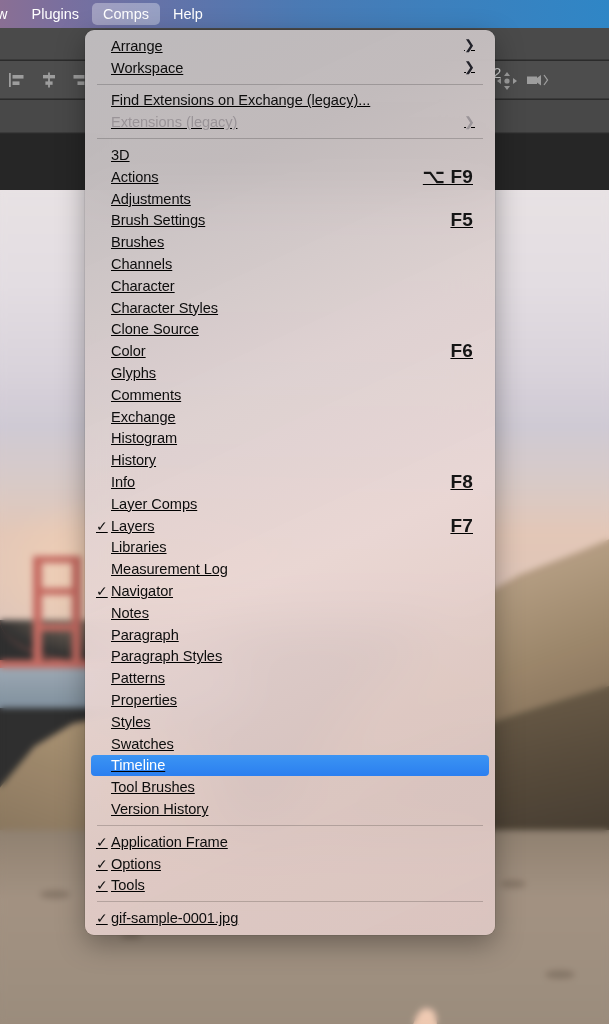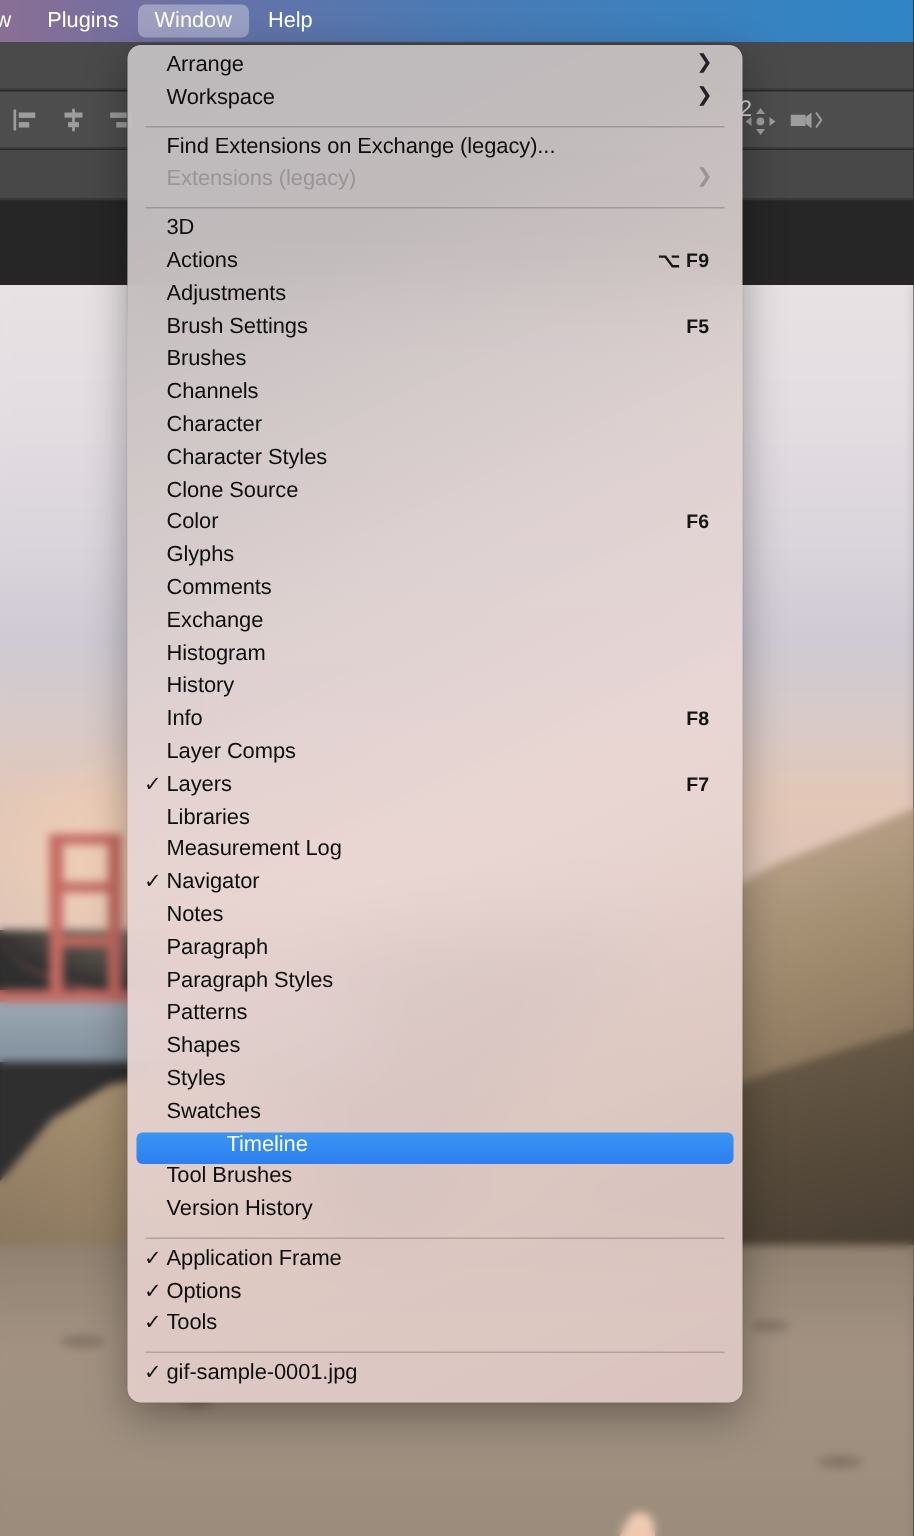--- a/index.html
+++ b/index.html
@@ -119,41 +119,41 @@
       rgba(233,215,213,.94) 58%,
       rgba(226,205,201,.94) 76%,
       rgba(221,199,195,.95) 100%);
     backdrop-filter:blur(26px) saturate(150%);
     border-radius:9px;
     box-shadow:0 9px 28px rgba(0,0,0,.34),0 0 0 .5px rgba(0,0,0,.14);
     padding:5px 0 6px 0;
     overflow:hidden;
   }
   .mi{
-    position:relative; height:21.8px; display:flex; align-items:flex-start;
-    padding:0 14px 0 0; margin:0 6px; border-radius:4px;
+    position:relative; height:21.8px; display:flex; align-items:center;
+    padding:0 14px 0 0; margin:0 6px; border-radius:4px;text-decoration:underline;
   }
   .mi-check{
     width:15px; margin-left:5px; font-size:14px; color:#101010;
     line-height:1; text-align:left; flex:0 0 15px;
   }
   .mi-label{
     font-size:14.6px; color:#0d0d0d; letter-spacing:-.05px; white-space:nowrap;
   }
   .mi-shortcut{
-    margin-left:auto; font-size:13px; color:#151515; letter-spacing:.2px;
+    margin-left:auto; font-size:19px; color:#151515; letter-spacing:.2px;
     font-weight:600; padding-right:2px;
   }
   .mi-arrow{
     margin-left:auto; font-size:13px; color:#22222a; line-height:1;
     transform:translateY(-1px);
   }
   .mi.disabled .mi-label,
   .mi.disabled .mi-arrow{ color:#9a9498; }
-  .mi.selected{ background:linear-gradient(180deg,#3b94f3,#2b7ff0);padding-left:40px; }
+  .mi.selected{ background:linear-gradient(180deg,#3b94f3,#2b7ff0); }
   .mi.selected .mi-label{ color:#fff; }
   .mi-sep{
     height:1px; background:rgba(0,0,0,.19); margin:5px 12px 5px 12px;
   }
 </style>
 </head>
 <body>
 
 <div id="photo-backdrop">
   <div class="sky"></div>
@@ -227,21 +227,21 @@
           <polygon points="10,6 14,3 14,13.5 10,10.5"></polygon>
           <path d="M17 3 L20.5 8 L17 13" stroke="#cfcfcf" stroke-width="1.3" fill="none"></path>
         </g>
       </svg>
   </span>
 </div>
 
 <div id="menubar">
     <div class="mb-item truncated">w</div>
     <div class="mb-item">Plugins</div>
-    <div class="mb-item active">Window</div>
+    <div class="mb-item active">Comps</div>
     <div class="mb-item">Help</div>
   </div>
 
 <div id="window-menu">
     <div class="mi">
       <span class="mi-check"></span>
       <span class="mi-label">Arrange</span>
       <span class="mi-arrow">❯</span>
     </div>
     <div class="mi">
@@ -360,21 +360,21 @@
     <div class="mi">
       <span class="mi-check"></span>
       <span class="mi-label">Paragraph Styles</span>
     </div>
     <div class="mi">
       <span class="mi-check"></span>
       <span class="mi-label">Patterns</span>
     </div>
     <div class="mi">
       <span class="mi-check"></span>
-      <span class="mi-label">Shapes</span>
+      <span class="mi-label">Properties</span>
     </div>
     <div class="mi">
       <span class="mi-check"></span>
       <span class="mi-label">Styles</span>
     </div>
     <div class="mi">
       <span class="mi-check"></span>
       <span class="mi-label">Swatches</span>
     </div>
     <div class="mi selected">

